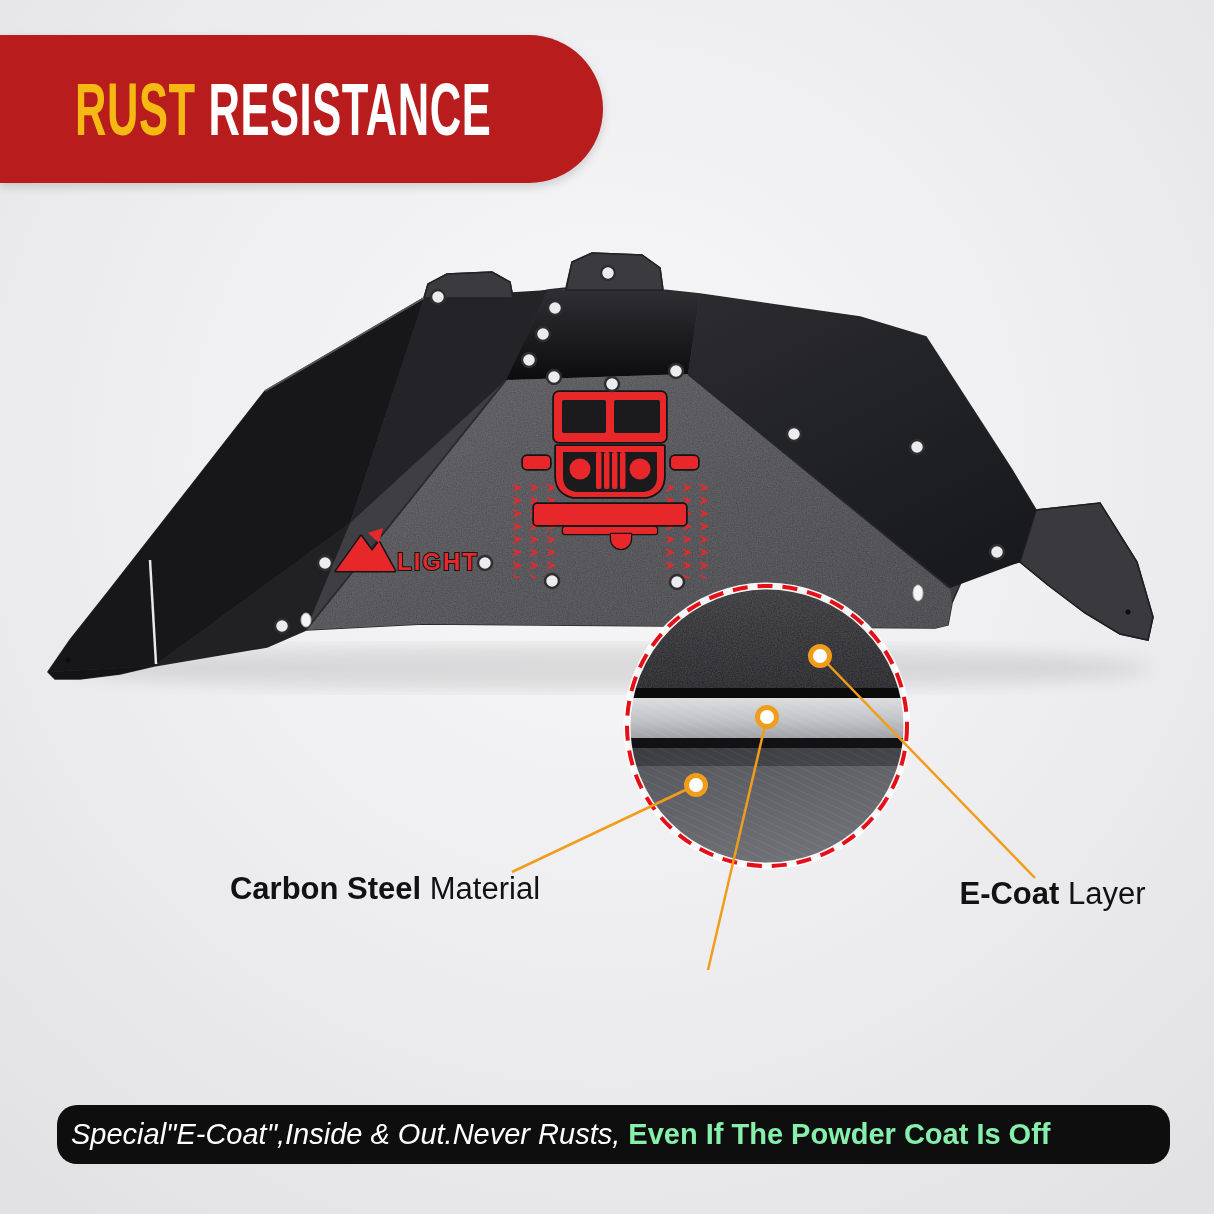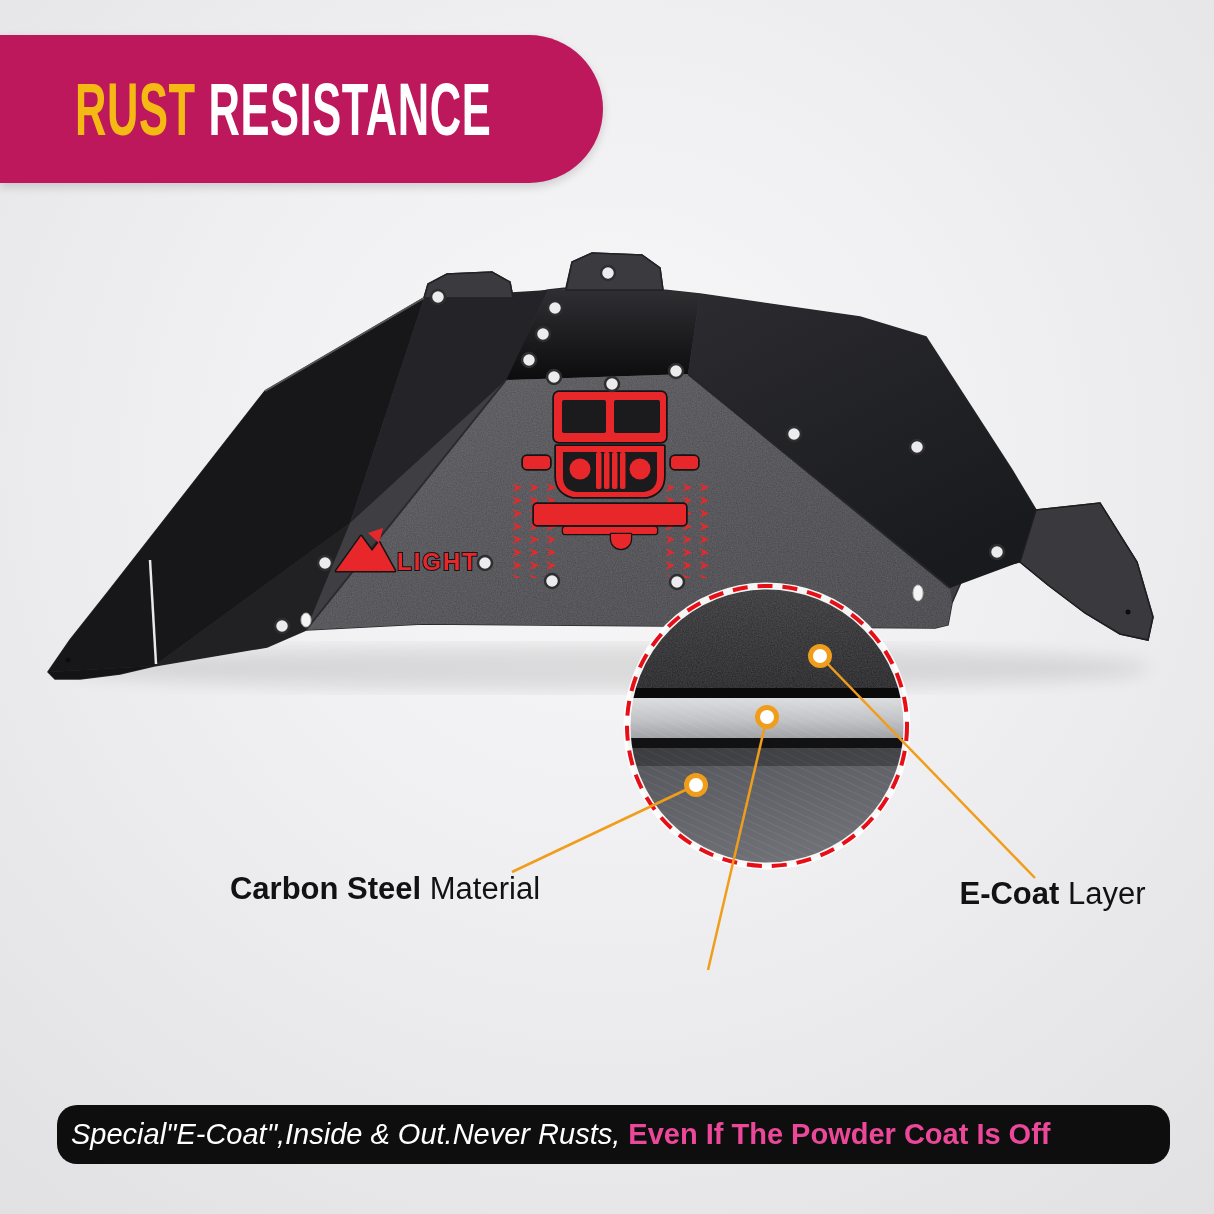--- a/index.html
+++ b/index.html
@@ -7,21 +7,21 @@
     width:1214px;height:1214px;overflow:hidden;position:relative;
     font-family:"Liberation Sans", sans-serif;
     background:radial-gradient(circle at 50% 38%, #f8f8f9 0%, #efeff1 45%, #e1e1e4 100%);
   }
   .stage{position:absolute;inset:0;}
   svg.scene{position:absolute;left:0;top:0;}
 
   
   .banner{
     position:absolute;left:0;top:35px;width:603px;height:148px;
-    background:#be185d;border-radius:0 74px 74px 0;
+    background:#b91c1c;border-radius:0 74px 74px 0;
     line-height:148px;white-space:nowrap;padding-left:75px;box-sizing:border-box;
     box-shadow:0 4px 10px rgba(0,0,0,0.15);
   }
   .banner .squeeze{
     display:inline-block;line-height:1;vertical-align:middle;
     transform:scaleX(0.58);transform-origin:0 50%;
     font-weight:700;font-size:75px;letter-spacing:1px;color:#ffffff;
   }
   .banner .hl{color:#f5b914;}
 
@@ -35,21 +35,21 @@
   .lbl-ecoat{left:935px;top:876px;width:235px;}
   .lbl-powder{left:548px;top:978px;width:345px;}
 
   
   .footer-bar{
     position:absolute;left:57px;top:1105px;width:1113px;height:59px;
     background:#0e0e0e;border-radius:20px;line-height:59px;white-space:nowrap;
     padding:0 14px;box-sizing:border-box;font-size:29px;
   }
   .footer-bar .lead{color:#ffffff;font-style:italic;}
-  .footer-bar .emph{color:#ec4899;font-weight:700;}
+  .footer-bar .emph{color:#86efac;font-weight:700;}
 </style>
 </head>
 <body>
 
 <div class="stage">
 
 <svg class="scene" width="1214" height="1214" viewBox="0 0 1214 1214">
   <defs>
     <linearGradient id="gFace" x1="0" y1="0" x2="1" y2="1">
       <stop offset="0" stop-color="#545458"></stop>

